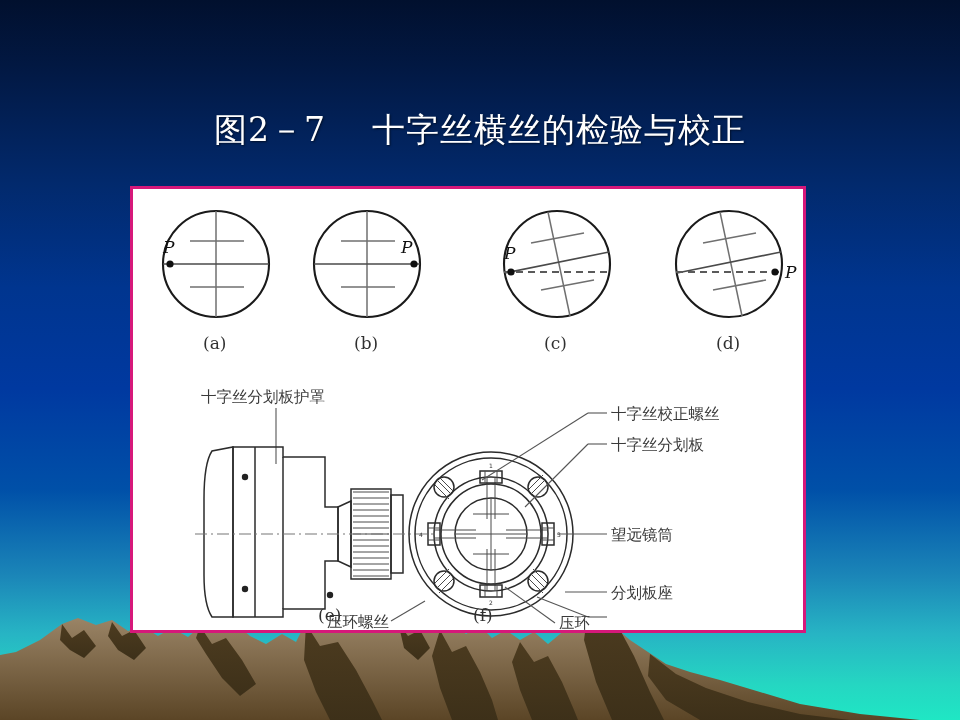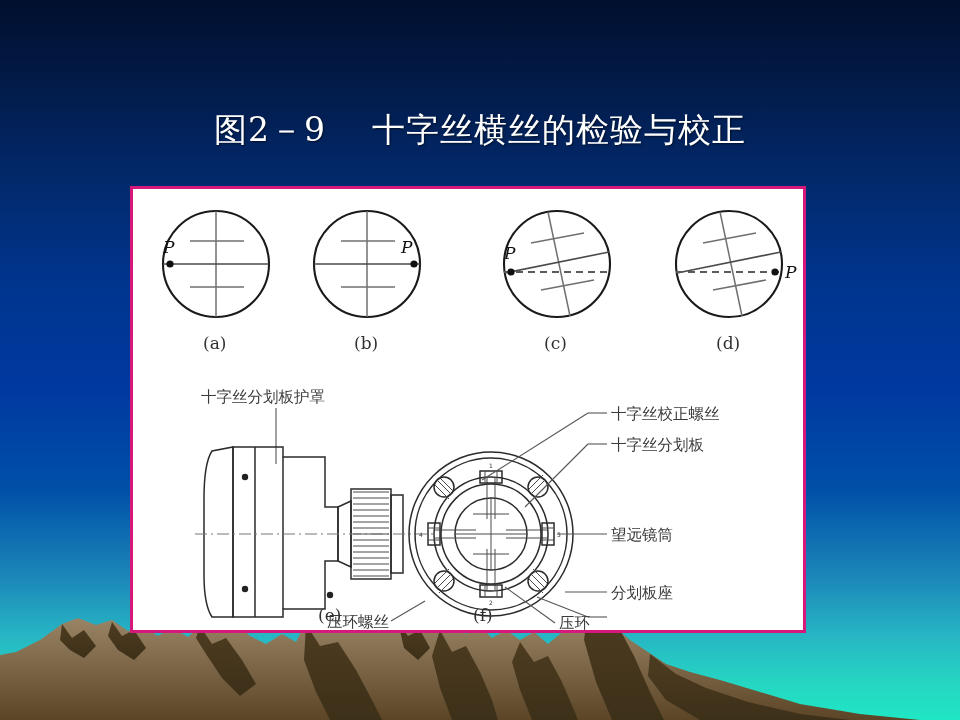--- a/index.html
+++ b/index.html
@@ -70,21 +70,21 @@
     <path fill="url(#mtDark)" d="M112,22 L122,36 L134,30 L146,48 L134,60 L118,50 L108,36 Z"></path>
     <path fill="url(#mtDark)" d="M200,26 L212,44 L226,38 L242,60 L256,84 L240,96 L222,78 L206,54 L196,38 Z"></path>
     <path fill="url(#mtDark)" d="M306,24 L320,46 L338,42 L356,70 L372,100 L382,120 L330,120 L316,92 L304,60 Z"></path>
     <path fill="url(#mtDark)" d="M398,22 L408,36 L420,30 L430,48 L418,60 L404,48 Z"></path>
     <path fill="url(#mtDark)" d="M440,30 L452,52 L466,46 L480,72 L492,100 L498,120 L452,120 L440,88 L432,56 Z"></path>
     <path fill="url(#mtDark)" d="M520,42 L534,62 L548,56 L562,82 L574,110 L578,120 L532,120 L520,90 L512,62 Z"></path>
     <path fill="url(#mtDark)" d="M588,10 L602,32 L618,26 L634,56 L650,92 L664,120 L612,120 L596,82 L584,40 Z"></path>
     <path fill="url(#mtDark)" d="M650,54 L676,74 L706,88 L748,102 L800,114 L850,120 L700,120 L666,100 L648,76 Z"></path>
   </svg>
 
-  <div class="slide-title">图2－9    十字丝横丝的检验与校正</div>
+  <div class="slide-title">图2－7    十字丝横丝的检验与校正</div>
 
   <div class="figure-panel">
     <svg class="figure-svg" viewBox="0 0 670 441">
       <defs>
         <style>
           .outline{fill:none;stroke:#1a1a1a;stroke-width:2.1;}
           .hair{fill:none;stroke:#6f6f6f;stroke-width:1.5;}
           .hair-dark{fill:none;stroke:#4a4a4a;stroke-width:1.6;}
           .dash{fill:none;stroke:#5a5a5a;stroke-width:1.8;stroke-dasharray:7 5;}
           .pt{fill:#101010;}

